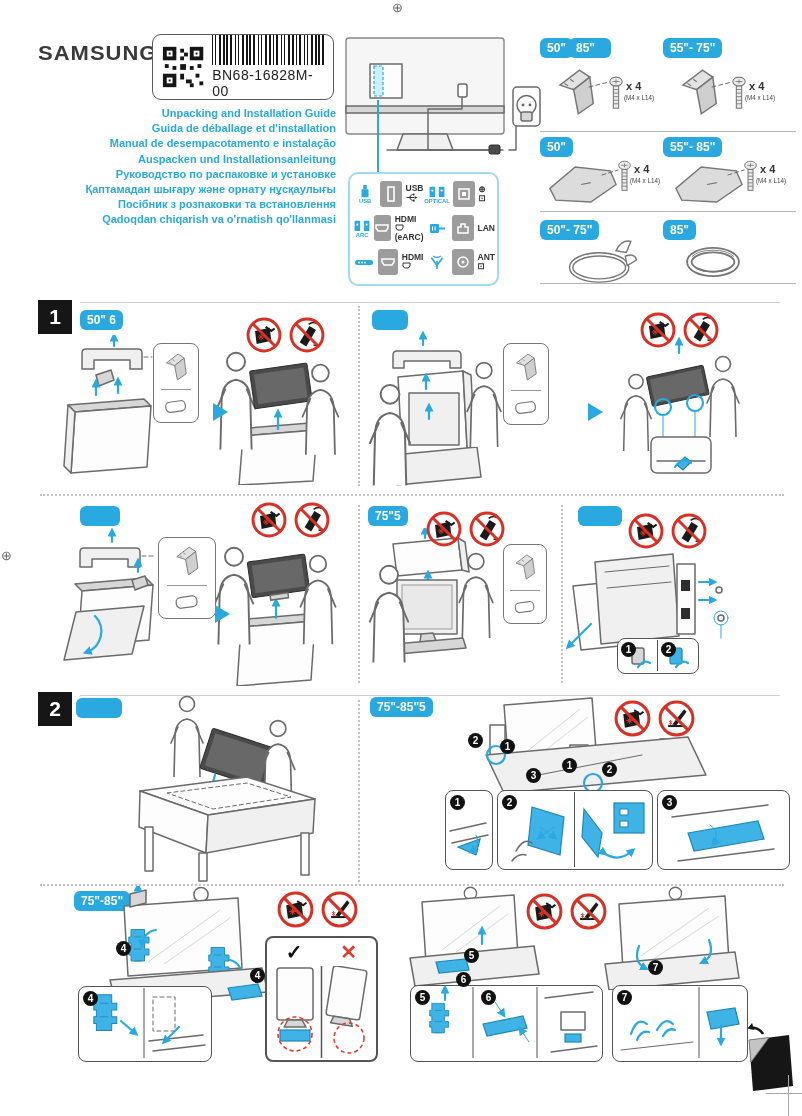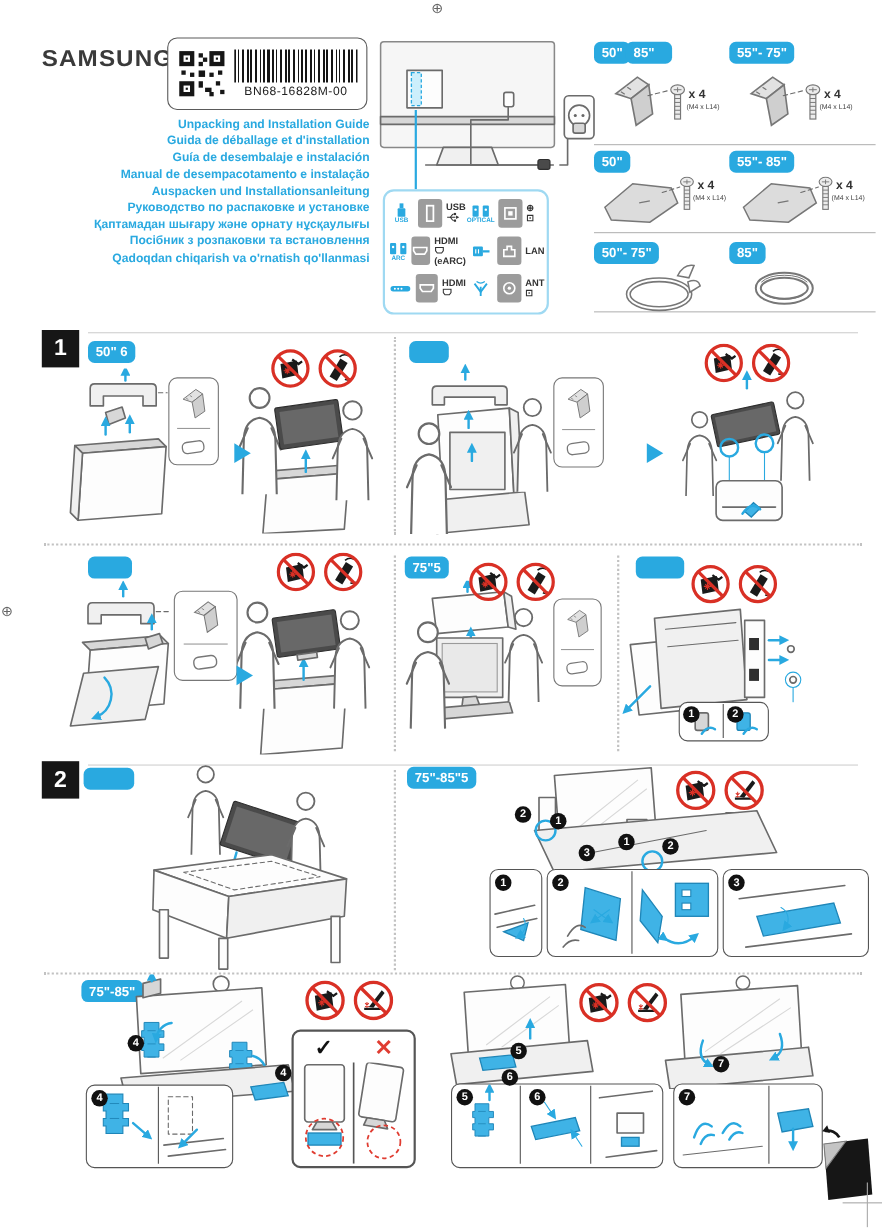--- a/index.html
+++ b/index.html
@@ -4,21 +4,21 @@
 <style>
   html,body{margin:0;padding:0;background:#fff;}
   #page{position:relative;width:802px;height:1116px;background:#fff;overflow:hidden;
         font-family:"Liberation Sans",sans-serif;color:#333;}
   .abs{position:absolute;}
   .regmark{position:absolute;font-size:13px;color:#666;}
   
   .brand{position:absolute;left:38px;top:40px;font-size:22px;font-weight:700;letter-spacing:1px;color:#3a3a3a;transform:scaleY(.95);}
   .labelbox{position:absolute;left:152px;top:34px;width:182px;height:66px;border:1.5px solid #5a5a5a;border-radius:9px;display:flex;align-items:center;gap:7px;padding:0 8px;box-sizing:border-box;background:#fff;}
   .barcode{width:112px;height:30px;background:repeating-linear-gradient(90deg,#151515 0 1.5px,#fff 1.5px 3px,#151515 3px 4.5px,#fff 4.5px 7px,#151515 7px 9px,#fff 9px 11.5px);}
-  .partnum{font-size:11px;color:#222;text-align:center;letter-spacing:.5px;margin-top:2px;}
+  .partnum{font-size:14px;color:#222;text-align:left;letter-spacing:.5px;margin-top:2px;}
   .titles{position:absolute;left:58px;top:106px;width:278px;text-align:right;}
   .titles div{font-size:11px;font-weight:700;line-height:15.2px;color:#29a9e0;white-space:nowrap;}
   
   .cpanel{position:absolute;left:348px;top:172px;width:151px;height:114px;border:2px solid #9fd9f2;border-radius:10px;box-sizing:border-box;background:#fff;display:flex;padding:3px 2px;}
   .ccol{width:50%;display:flex;flex-direction:column;}
   .crow{display:flex;align-items:center;height:34px;}
   .cicon{width:27px;display:flex;flex-direction:column;align-items:center;justify-content:center;}
   .cicon span{font-size:5.8px;font-weight:700;color:#29a9e0;line-height:6px;}
   .cport{width:22px;height:26px;background:#9c9c9c;border-radius:3px;display:flex;align-items:center;justify-content:center;margin:0 2px;}
   .clabel{flex:1;font-size:8.5px;font-weight:700;color:#333;line-height:9px;display:flex;flex-direction:column;justify-content:center;padding-left:2px;}
@@ -158,21 +158,20 @@
   </svg>
   <div>
     <div class="barcode"></div>
     <div class="partnum">BN68-16828M-00</div>
   </div>
 </div>
 
 <div class="titles">
   <div>Unpacking and Installation Guide</div>
   <div>Guida de déballage et d'installation</div>
-  <div>Guía de desembalaje e instalación</div>
   <div>Manual de desempacotamento e instalação</div>
   <div>Auspacken und Installationsanleitung</div>
   <div>Руководство по распаковке и установке</div>
   <div>Қаптамадан шығару және орнату нұсқаулығы</div>
   <div>Посібник з розпаковки та встановлення</div>
   <div>Qadoqdan chiqarish va o'rnatish qo'llanmasi</div>
 </div>
 
 <svg class="abs" style="left:343px;top:32px;" width="200" height="132" viewBox="0 0 200 132">
   <rect x="3" y="6" width="158" height="96" rx="3" fill="#f6f6f6" stroke="#888" stroke-width="1.4"></rect>

